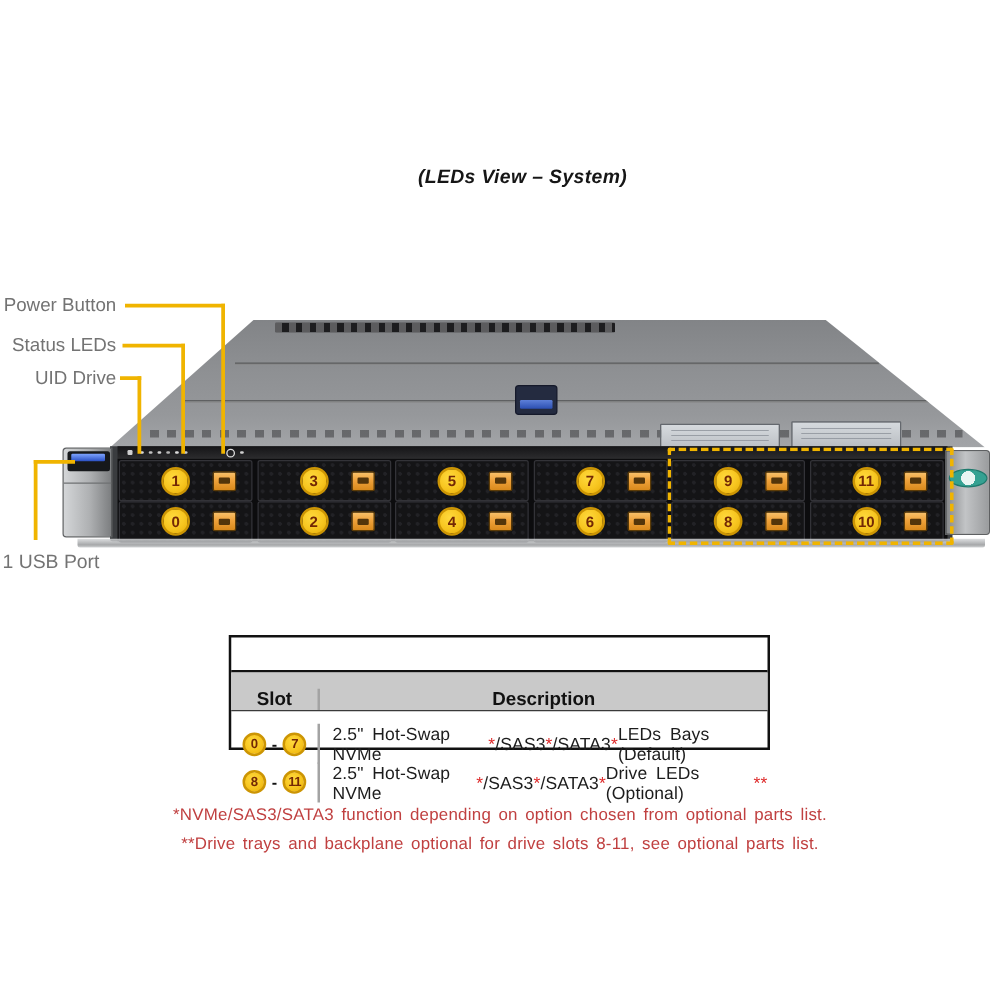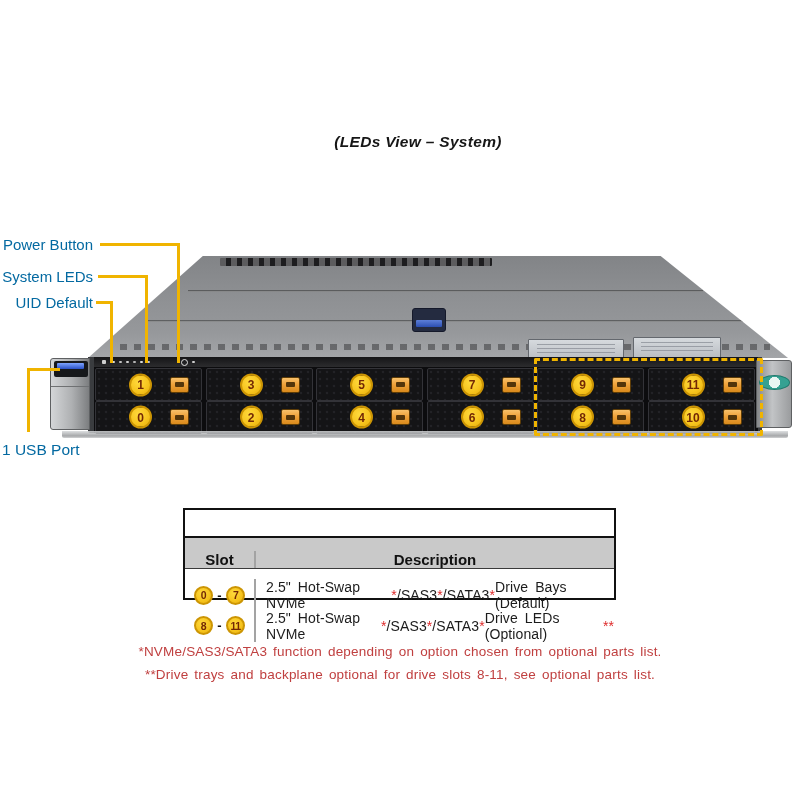--- a/index.html
+++ b/index.html
@@ -4,21 +4,21 @@
 <style>
   html,body{margin:0;padding:0;background:#fff;}
   .page{position:relative;width:800px;height:800px;background:#ffffff;overflow:hidden;
         font-family:"Liberation Sans","DejaVu Sans",sans-serif;color:#111;}
 
   
   .fig-title{position:absolute;left:290px;top:133px;width:256px;text-align:center;
              font-style:italic;font-weight:600;font-size:15.5px;letter-spacing:.3px;color:#161616;}
 
   
-  .co-label{position:absolute;left:0;width:93px;text-align:right;font-size:15px;color:#0369a1;}
+  .co-label{position:absolute;left:0;width:93px;text-align:right;font-size:15px;color:#737373;}
   .co-power{top:236px;}
   .co-status{top:268px;}
   .co-uid{top:294px;}
   .co-usb{left:2px;top:441px;width:auto;text-align:left;font-size:15.5px;}
 
   
   .line{position:absolute;background:var(--callout-yellow);z-index:6;}
 
   
   .chassis-top{position:absolute;left:88px;top:256px;width:700px;height:102px;
@@ -113,22 +113,22 @@
   .footnote-2{top:643px;margin-top:24px;}
 </style>
 </head>
 <body>
 
 <div class="page">
 
   <div class="fig-title">(LEDs View – System)</div>
 
   <div class="co-label co-power">Power Button</div>
-  <div class="co-label co-status">System LEDs</div>
-  <div class="co-label co-uid">UID Default</div>
+  <div class="co-label co-status">Status LEDs</div>
+  <div class="co-label co-uid">UID Drive</div>
   <div class="co-label co-usb">1 USB Port</div>
 
   <div class="line" style="left:100px;top:243px;width:80px;height:3px;"></div>
   <div class="line" style="left:177px;top:243px;width:3px;height:120px;"></div>
   <div class="line" style="left:98px;top:275px;width:50px;height:3px;"></div>
   <div class="line" style="left:145px;top:275px;width:3px;height:88px;"></div>
   <div class="line" style="left:96px;top:301px;width:17px;height:3px;"></div>
   <div class="line" style="left:110px;top:301px;width:3px;height:62px;"></div>
   <div class="line" style="left:27px;top:368px;width:33px;height:3px;"></div>
   <div class="line" style="left:27px;top:368px;width:3px;height:64px;"></div>
@@ -269,21 +269,21 @@
             <span class="slot-dash">-</span>
             <span class="slot-circle-sm">7</span>
           </div>
           <div class="tcell col-desc desc-cell">
             <span>2.5" Hot-Swap NVMe</span>
             <span class="red">*</span>
             <span>/SAS3</span>
             <span class="red">*</span>
             <span>/SATA3</span>
             <span class="red">*</span>
-            <span> Drive Bays (Default)</span>
+            <span> LEDs Bays (Default)</span>
           </div>
         </div>
         <div class="trow body-row">
           <div class="tcell col-slot slot-cell">
             <span class="slot-circle-sm">8</span>
             <span class="slot-dash">-</span>
             <span class="slot-circle-sm">11</span>
           </div>
           <div class="tcell col-desc desc-cell">
             <span>2.5" Hot-Swap NVMe</span>

